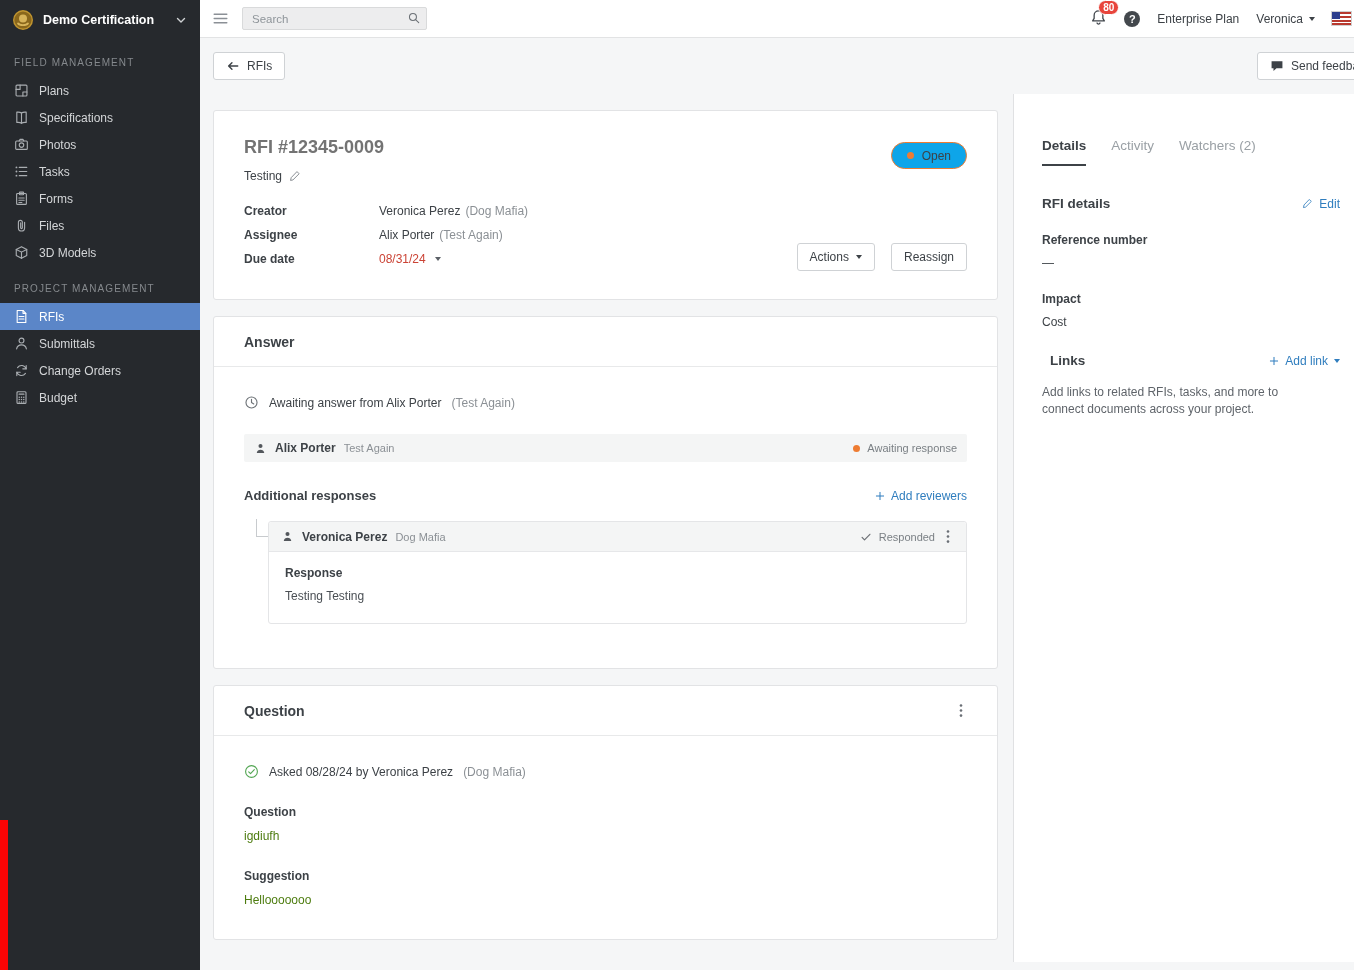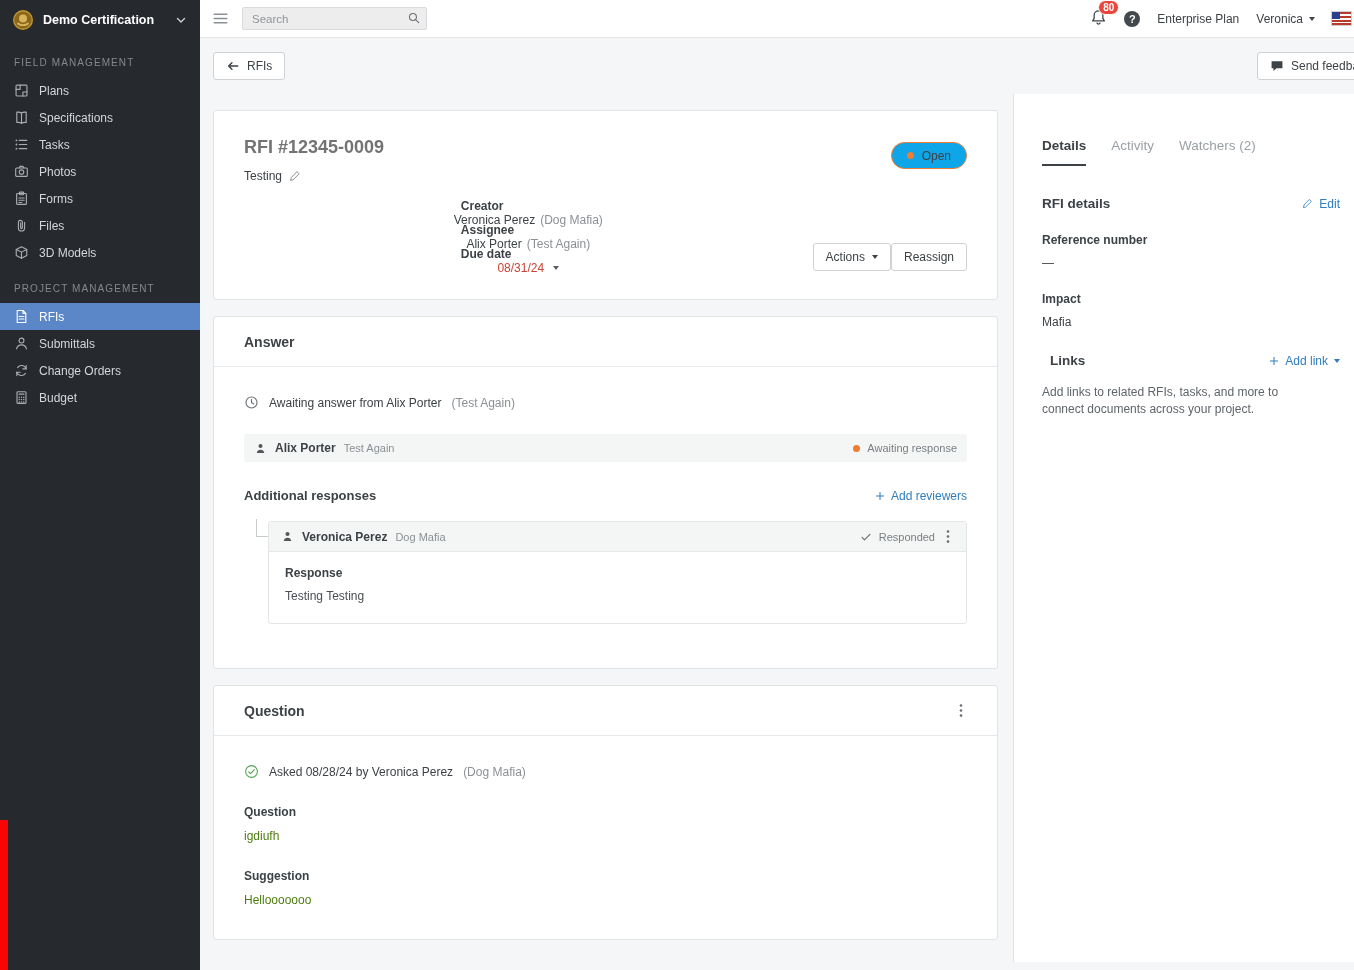--- a/index.html
+++ b/index.html
@@ -60,27 +60,27 @@
   
   .rfi-card{padding:26px 30px 28px;}
   .rfi-top{display:flex;justify-content:space-between;align-items:flex-start;}
   .rfi-title{font-size:18px;font-weight:700;color:#737373;}
   .rfi-subtitle{margin-top:11px;display:flex;align-items:center;gap:7px;font-size:12px;}
   .pencil{color:#7d8288;cursor:pointer;}
   .status-pill{display:inline-flex;align-items:center;gap:8px;border:1px solid var(--status-orange,#ee7c32);background:#0ea5e9;color:#3d4247;border-radius:15px;height:27px;padding:0 15px;font-size:12px;margin-top:5px;cursor:pointer;}
   .dot-orange{width:7px;height:7px;border-radius:50%;background:var(--status-orange,#ee7c32);}
   .rfi-bottom{display:flex;margin-top:16px;}
   .fields{flex:1;}
-  .field-row{display:flex;align-items:center;height:24px;flex-direction:column;}
+  .field-row{display:flex;align-items:center;height:24px;}
   .field-label{width:135px;font-weight:700;font-size:12px;}
   .field-value{font-size:12px;display:flex;align-items:center;gap:5px;}
   .org{color:#8b9095;}
   .due{color:var(--due-date-red,#cb4335);cursor:pointer;display:flex;align-items:center;gap:9px;}
   .due .caret{color:#5b6066;}
-  .rfi-buttons{display:flex;align-self:flex-end;}
+  .rfi-buttons{display:flex;gap:16px;align-self:flex-end;}
 
   
   .status-line{display:flex;align-items:center;gap:10px;font-size:12px;}
   .icon-clock{color:#6d7277;}
   .icon-green{color:var(--success-green,#53a653);}
   .reviewer-row{margin-top:24px;background:#f4f5f5;border-radius:2px;height:28px;display:flex;align-items:center;gap:8px;padding:0 10px;}
   .avatar{color:#53575c;}
   .reviewer-name{font-weight:700;font-size:12px;}
   .reviewer-org{font-size:11px;color:#8b9095;}
   .row-right{margin-left:auto;display:flex;align-items:center;gap:7px;font-size:11px;color:#7b8085;}
@@ -152,37 +152,37 @@
           <svg width="15" height="15" viewBox="0 0 16 16">
             <path d="M8 3.2C7 2.4 5.3 2.1 3 2.3v10.9c2.3-.2 4 .1 5 .9 1-.8 2.7-1.1 5-.9V2.3c-2.3-.2-4 .1-5 .9z"></path>
             <path d="M8 3.2v10.9"></path>
           </svg>
         </span>
       <span>Specifications</span>
     </div>
     <div class="nav-item">
       <span class="ic">
           <svg width="15" height="15" viewBox="0 0 16 16">
+            <rect x="1.8" y="4.2" width="12.4" height="9" rx="1"></rect>
+            <path d="M5.5 4.2l1-1.7h3l1 1.7"></path>
+            <circle cx="8" cy="8.6" r="2.4"></circle>
+          </svg>
+        </span>
+      <span>Photos</span>
+    </div>
+    <div class="nav-item">
+      <span class="ic">
+          <svg width="15" height="15" viewBox="0 0 16 16">
             <path d="M5.6 3.6h8M5.6 8h8M5.6 12.4h8"></path>
             <circle class="f" cx="2.6" cy="3.6" r="1"></circle>
             <circle class="f" cx="2.6" cy="8" r="1"></circle>
             <circle class="f" cx="2.6" cy="12.4" r="1"></circle>
           </svg>
         </span>
       <span>Tasks</span>
-    </div>
-    <div class="nav-item">
-      <span class="ic">
-          <svg width="15" height="15" viewBox="0 0 16 16">
-            <rect x="1.8" y="4.2" width="12.4" height="9" rx="1"></rect>
-            <path d="M5.5 4.2l1-1.7h3l1 1.7"></path>
-            <circle cx="8" cy="8.6" r="2.4"></circle>
-          </svg>
-        </span>
-      <span>Photos</span>
     </div>
     <div class="nav-item">
       <span class="ic">
           <svg width="15" height="15" viewBox="0 0 16 16">
             <rect x="2.8" y="2.6" width="10.4" height="11.6" rx="1"></rect>
             <rect x="5.8" y="1.2" width="4.4" height="2.8" rx=".6"></rect>
             <path d="M5.2 7.4h5.6M5.2 9.8h5.6M5.2 12.2h3.2"></path>
           </svg>
         </span>
       <span>Forms</span>
@@ -491,21 +491,21 @@
             </svg>
         </span>
         <span>Edit</span>
       </span>
     </div>
 
     <div class="panel-label">Reference number</div>
     <div class="panel-value">—</div>
 
     <div class="panel-label">Impact</div>
-    <div class="panel-value">Mafia</div>
+    <div class="panel-value">Cost</div>
 
     <div class="links-head">
       <h3>Links</h3>
       <span class="link-blue">
         <span class="ic thick">
           <svg width="10" height="10" viewBox="0 0 16 16">
               <path d="M8 2.2v11.6M2.2 8h11.6"></path>
             </svg>
         </span>
         <span>Add link</span>

